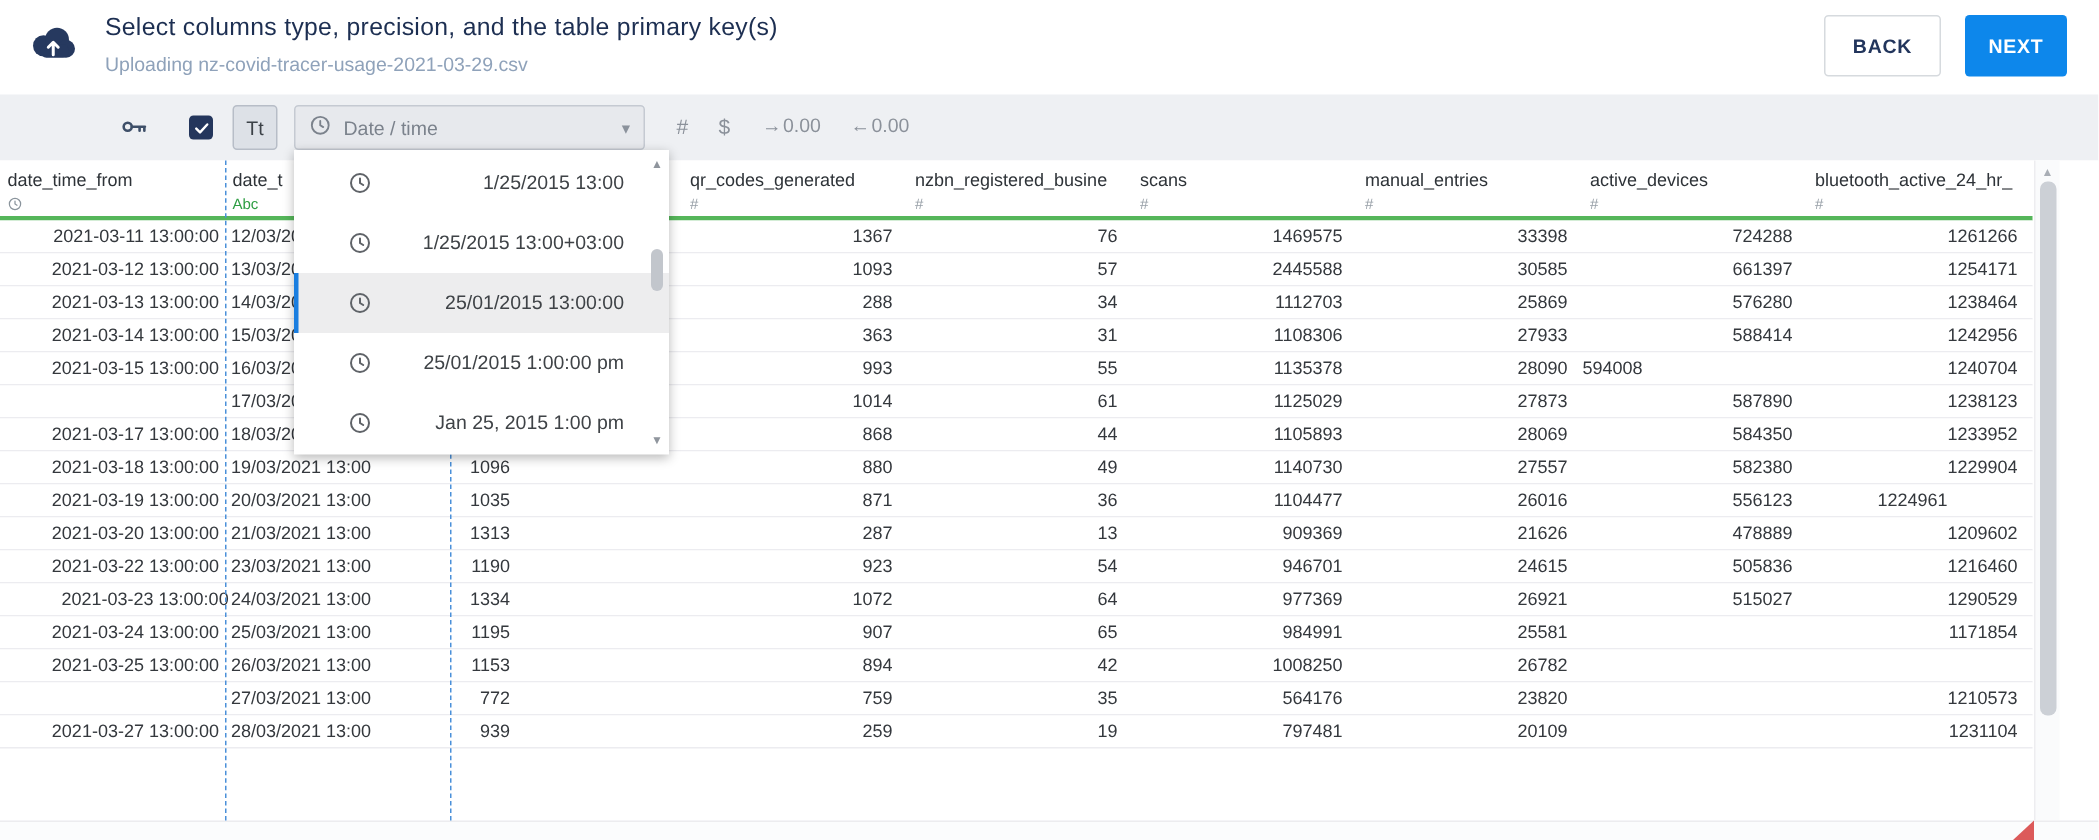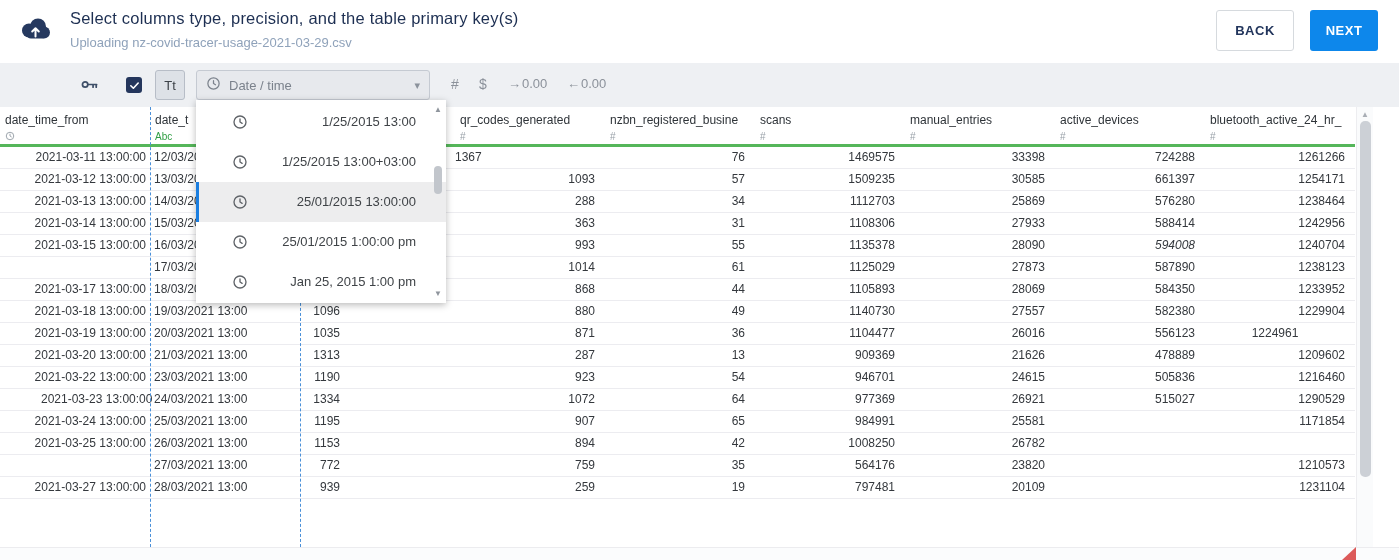--- a/index.html
+++ b/index.html
@@ -162,34 +162,34 @@
           <div class="hname">bluetooth_active_24_hr_</div>
           <div class="htype">#</div>
         </div>
       </div>
     <div class="greenbar"></div>
     <div id="tbody">
         <div class="trow">
           <div class="tcell" style="left: 0px; width: 146px; text-align: right;">2021-03-11 13:00:00</div>
           <div class="tcell" style="left: 154px; width: 144px; text-align: left;">12/03/2021 13:00</div>
           <div class="tcell" style="left: 240px; width: 100px; text-align: right;"></div>
-          <div class="tcell" style="left: 455px; width: 140px; text-align: left;">1367</div>
+          <div class="tcell" style="left: 455px; width: 140px; text-align: right;">1367</div>
           <div class="tcell" style="left: 605px; width: 140px; text-align: right;">76</div>
           <div class="tcell" style="left: 755px; width: 140px; text-align: right;">1469575</div>
           <div class="tcell" style="left: 905px; width: 140px; text-align: right;">33398</div>
           <div class="tcell" style="left: 1055px; width: 140px; text-align: right;">724288</div>
           <div class="tcell" style="left: 1205px; width: 140px; text-align: right;">1261266</div>
         </div>
         <div class="trow">
           <div class="tcell" style="left: 0px; width: 146px; text-align: right;">2021-03-12 13:00:00</div>
           <div class="tcell" style="left: 154px; width: 144px; text-align: left;">13/03/2021 13:00</div>
           <div class="tcell" style="left: 240px; width: 100px; text-align: right;"></div>
           <div class="tcell" style="left: 455px; width: 140px; text-align: right;">1093</div>
           <div class="tcell" style="left: 605px; width: 140px; text-align: right;">57</div>
-          <div class="tcell" style="left: 755px; width: 140px; text-align: right;">1509235</div>
+          <div class="tcell" style="left: 755px; width: 140px; text-align: right;">2445588</div>
           <div class="tcell" style="left: 905px; width: 140px; text-align: right;">30585</div>
           <div class="tcell" style="left: 1055px; width: 140px; text-align: right;">661397</div>
           <div class="tcell" style="left: 1205px; width: 140px; text-align: right;">1254171</div>
         </div>
         <div class="trow">
           <div class="tcell" style="left: 0px; width: 146px; text-align: right;">2021-03-13 13:00:00</div>
           <div class="tcell" style="left: 154px; width: 144px; text-align: left;">14/03/2021 13:00</div>
           <div class="tcell" style="left: 240px; width: 100px; text-align: right;"></div>
           <div class="tcell" style="left: 455px; width: 140px; text-align: right;">288</div>
           <div class="tcell" style="left: 605px; width: 140px; text-align: right;">34</div>
@@ -210,21 +210,21 @@
           <div class="tcell" style="left: 1205px; width: 140px; text-align: right;">1242956</div>
         </div>
         <div class="trow">
           <div class="tcell" style="left: 0px; width: 146px; text-align: right;">2021-03-15 13:00:00</div>
           <div class="tcell" style="left: 154px; width: 144px; text-align: left;">16/03/2021 13:00</div>
           <div class="tcell" style="left: 240px; width: 100px; text-align: right;"></div>
           <div class="tcell" style="left: 455px; width: 140px; text-align: right;">993</div>
           <div class="tcell" style="left: 605px; width: 140px; text-align: right;">55</div>
           <div class="tcell" style="left: 755px; width: 140px; text-align: right;">1135378</div>
           <div class="tcell" style="left: 905px; width: 140px; text-align: right;">28090</div>
-          <div class="tcell" style="left: 1055px; width: 140px; text-align: right; font-style: italic;">594008</div>
+          <div class="tcell" style="left: 1055px; width: 140px; ">594008</div>
           <div class="tcell" style="left: 1205px; width: 140px; text-align: right;">1240704</div>
         </div>
         <div class="trow">
           <div class="tcell" style="left: 154px; width: 144px; text-align: left;">17/03/2021 13:00</div>
           <div class="tcell" style="left: 240px; width: 100px; text-align: right;"></div>
           <div class="tcell" style="left: 455px; width: 140px; text-align: right;">1014</div>
           <div class="tcell" style="left: 605px; width: 140px; text-align: right;">61</div>
           <div class="tcell" style="left: 755px; width: 140px; text-align: right;">1125029</div>
           <div class="tcell" style="left: 905px; width: 140px; text-align: right;">27873</div>
           <div class="tcell" style="left: 1055px; width: 140px; text-align: right;">587890</div>

